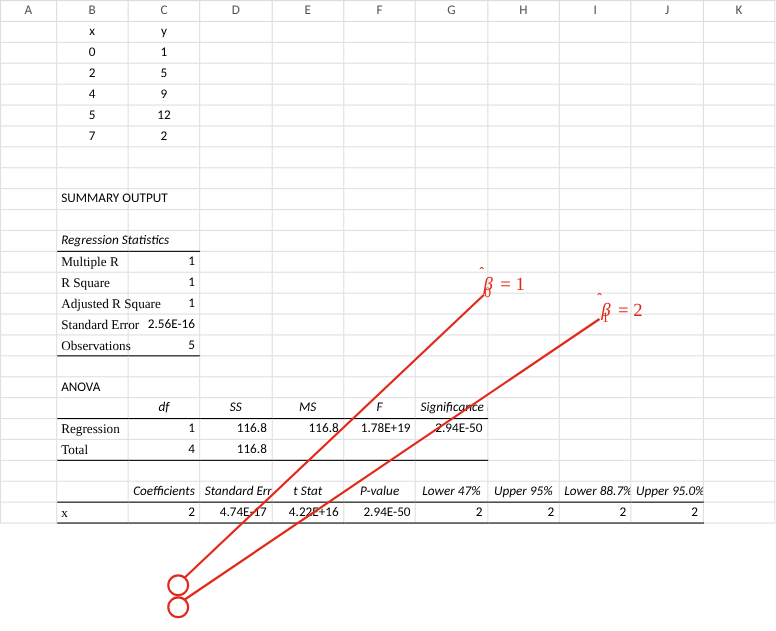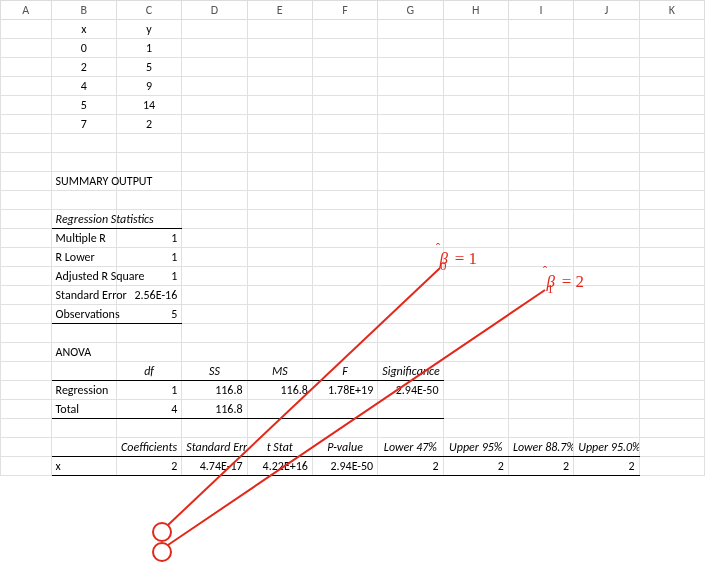--- a/index.html
+++ b/index.html
@@ -31,20 +31,21 @@
   .sheet th {
     background: #fff;
     font-weight: normal;
     text-align: center;
     color: #555;
     border-color: #dcdcdc;
   }
   .sheet .rowlabel {
     text-align: left;
     overflow: visible;
+    font-family: Liberation Serif, serif;
   }
   .sheet .left { text-align: left; overflow: visible; }
   .sheet .center { text-align: center; }
   .sheet .italic { font-style: italic; }
   .sheet .b-top { border-top: 1px solid #000; }
   .sheet .b-bot { border-bottom: 1px solid #000; }
   .sheet .b-bot-med { border-bottom: 1.5px solid #000; }
   .annot {
     position: absolute;
     pointer-events: none;
@@ -142,21 +143,21 @@
         <td></td>
         <td></td>
         <td></td>
         <td></td>
         <td></td>
         <td></td>
       </tr>
   <tr>
         <td></td>
         <td class="center">5</td>
-        <td class="center">14</td>
+        <td class="center">12</td>
         <td></td>
         <td></td>
         <td></td>
         <td></td>
         <td></td>
         <td></td>
         <td></td>
         <td></td>
       </tr>
   <tr>
@@ -248,21 +249,21 @@
         <td></td>
         <td></td>
         <td></td>
         <td></td>
         <td></td>
         <td></td>
         <td></td>
       </tr>
   <tr>
         <td></td>
-        <td class="left rowlabel">R Lower</td>
+        <td class="left rowlabel">R Square</td>
         <td>1</td>
         <td></td>
         <td></td>
         <td></td>
         <td></td>
         <td></td>
         <td></td>
         <td></td>
         <td></td>
       </tr>

